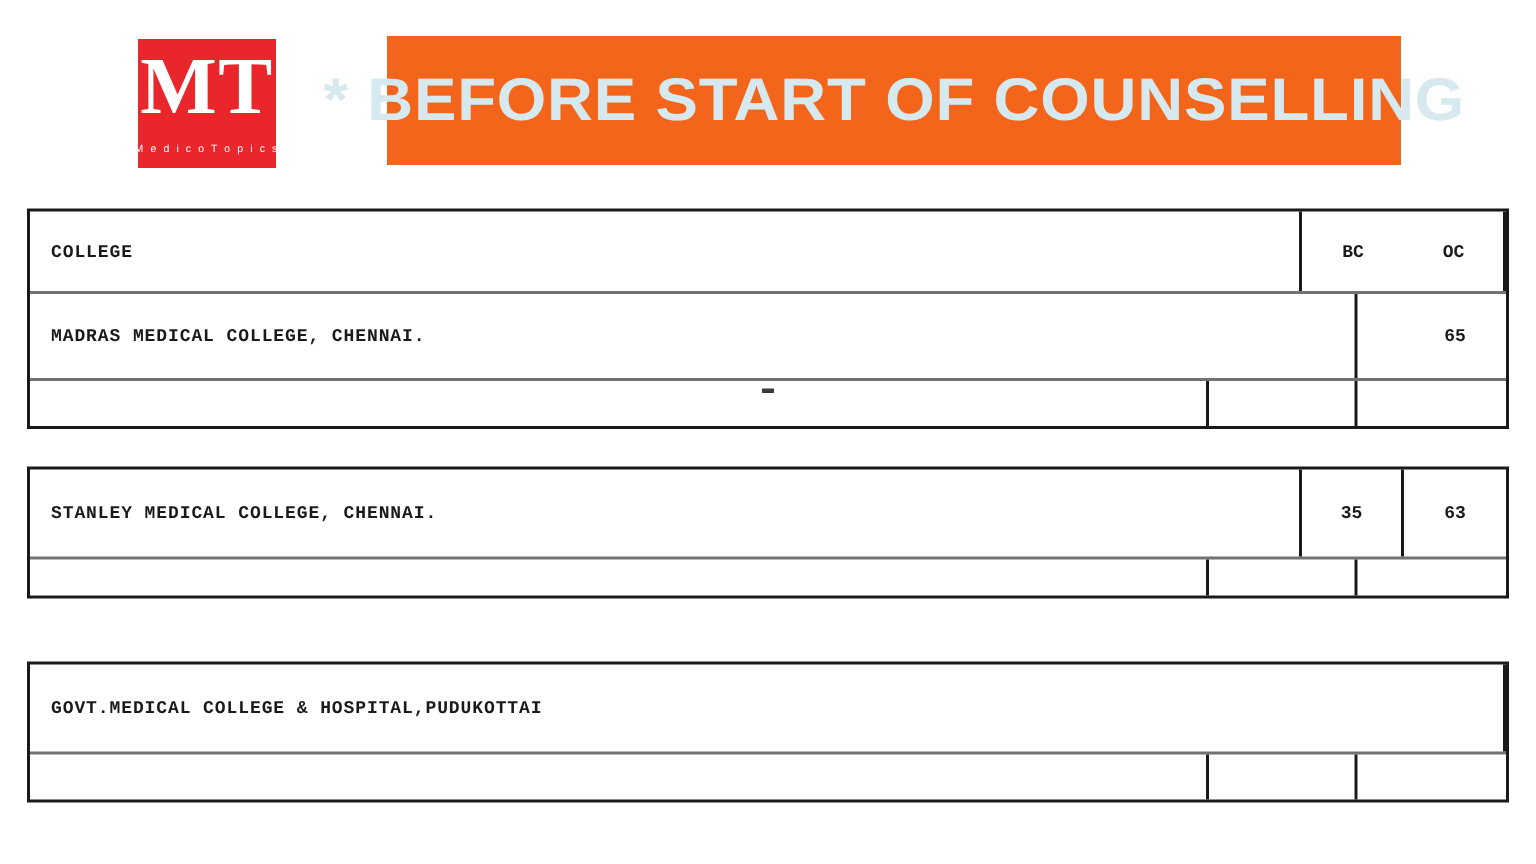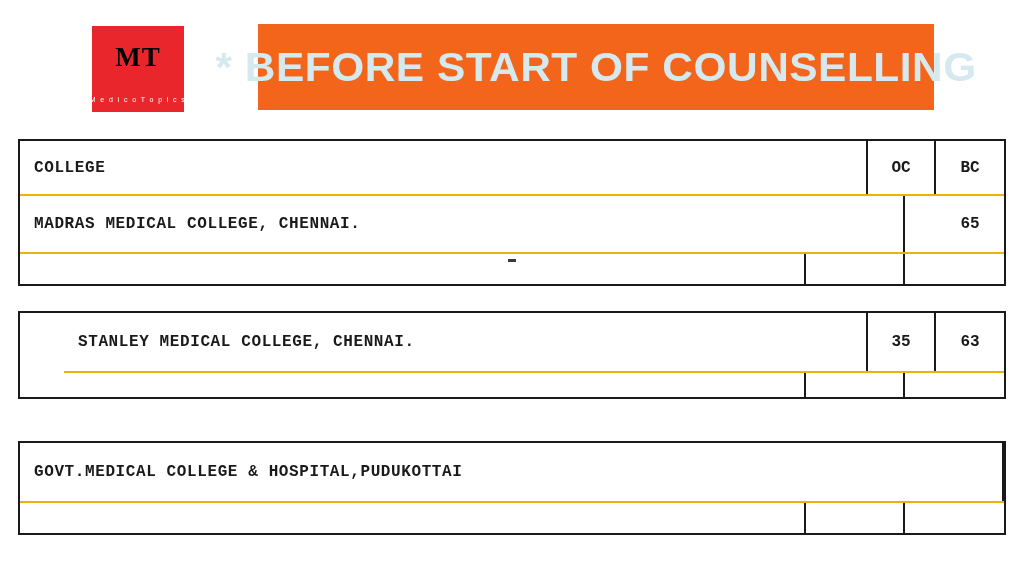--- a/index.html
+++ b/index.html
@@ -32,24 +32,24 @@
     height: 86px;
     background: #e8262b;
     display: flex;
     flex-direction: column;
     align-items: center;
     justify-content: flex-start;
     box-sizing: border-box;
     padding-top: 8px;
   }
   .logo-mt {
-    color: #000000;
+    color: #ffffff;
     font-family: "Liberation Serif", serif;
     font-weight: bold;
-    font-size: 27px;
+    font-size: 54px;
     line-height: 46px;
     letter-spacing: 1px;
   }
   .logo-sub {
     color: #ffffff;
     font-size: 7px;
     letter-spacing: 1.4px;
     margin-top: 16px;
     text-align: center;
     white-space: nowrap;
@@ -81,38 +81,38 @@
   
   .table-block {
     position: absolute;
     left: 18px;
     width: 988px;
     border: 2px solid #1a1a1a;
     box-sizing: border-box;
     background: #ffffff;
   }
   .t1 { top: 139px; }
-  .t2 { top: 311px; padding-left: 44px; }
+  .t2 { top: 311px; }
   .t3 { top: 441px; }
 
   .trow {
     display: flex;
     align-items: stretch;
     width: 100%;
     box-sizing: border-box;
   }
   .trow + .trow {
-    border-top: 2px solid #eab308;
+    border-top: 2px solid #737373;
     gap: 31px;
   }
 
   .cell {
     font-family: "Liberation Mono", monospace;
     font-weight: bold;
-    font-size: 16px;
+    font-size: 12px;
     color: #1a1a1a;
     letter-spacing: 0.6px;
     display: flex;
     align-items: center;
     box-sizing: border-box;
   }
   .c-college {
     flex: 1 1 auto;
     padding-left: 14px;
     border-right: 2px solid #1a1a1a;
@@ -155,22 +155,22 @@
   <div class="banner">
     <div class="banner-text">* BEFORE START OF COUNSELLING</div>
   </div>
 
 </div>
 
 <div class="table-block t1">
 
   <div class="trow h-row">
     <div class="cell c-college">COLLEGE</div>
+    <div class="cell c-num">BC</div>
     <div class="cell c-num c-oc">OC</div>
-    <div class="cell c-num">BC</div>
   </div>
 
   <div class="trow b-row">
     <div class="cell c-college">MADRAS MEDICAL COLLEGE, CHENNAI.</div>
     <div class="cell c-num">65</div>
   </div>
 
   <div class="trow blank-row">
     <div class="cell c-college"></div>
     <div class="cell c-num c-oc"></div>

